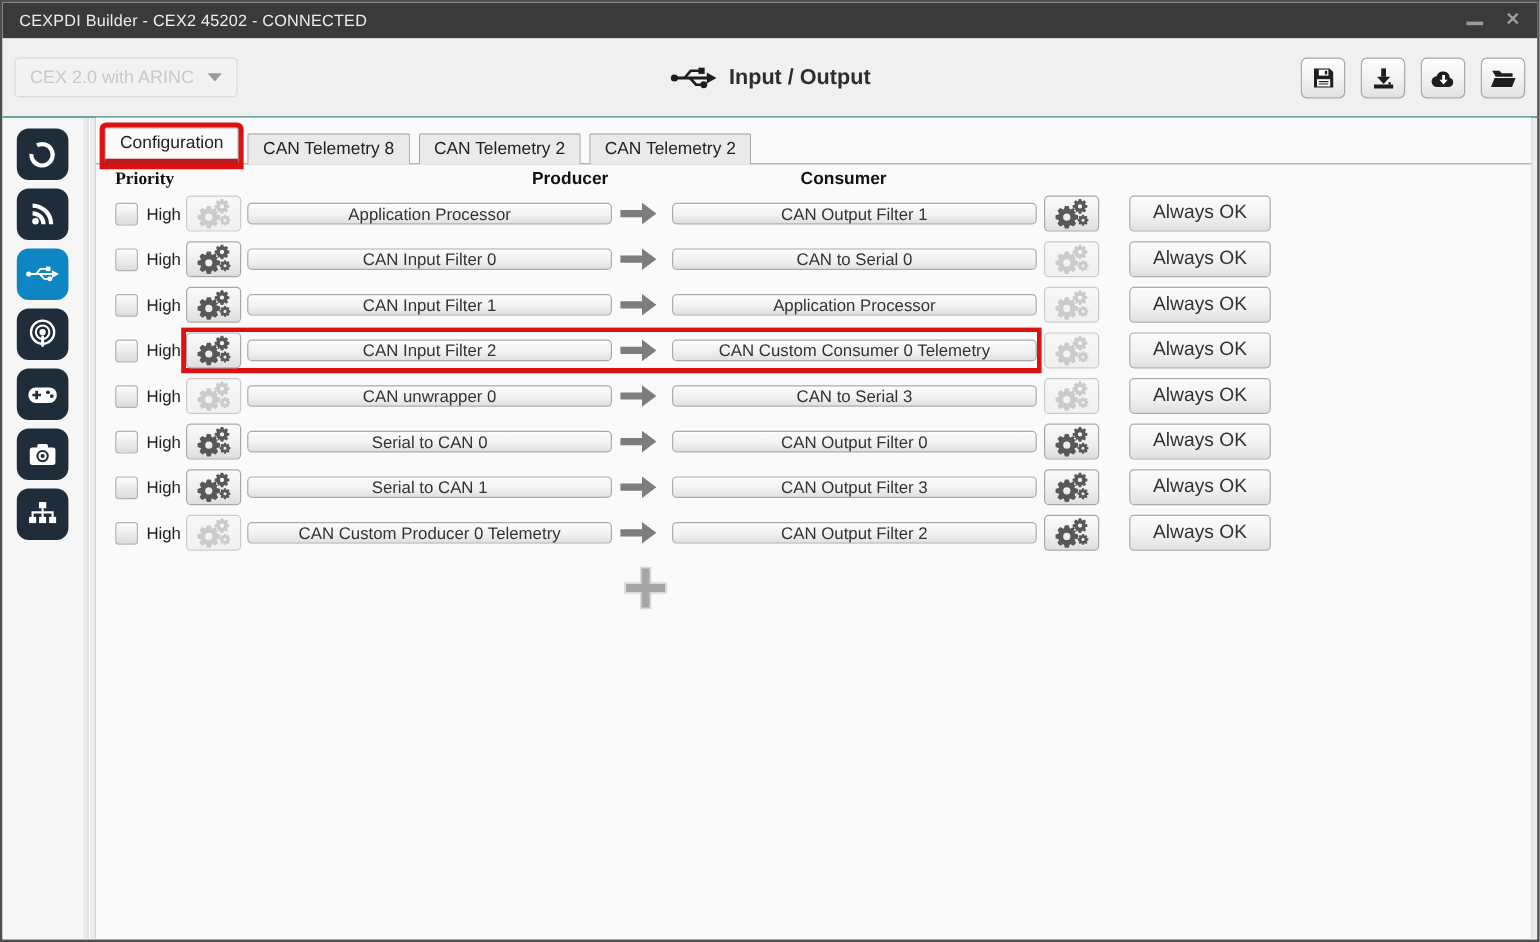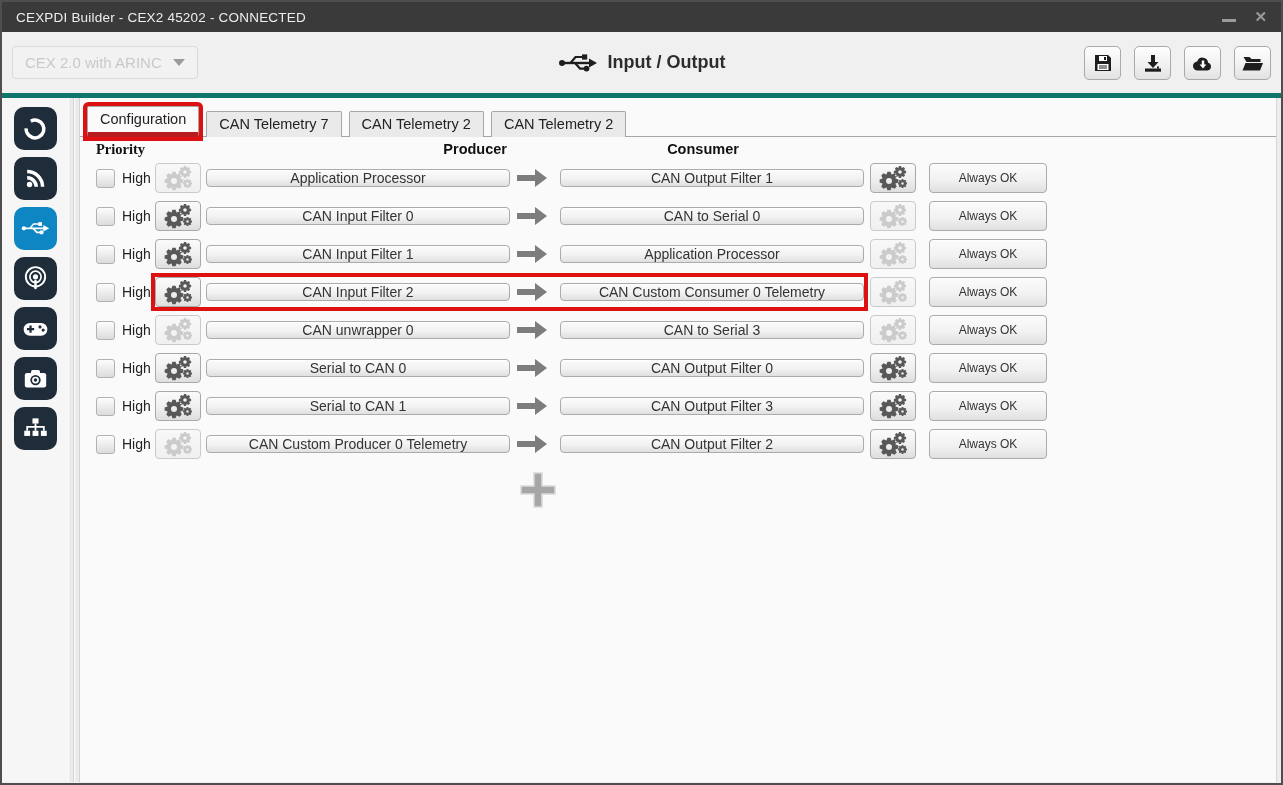--- a/index.html
+++ b/index.html
@@ -12,21 +12,21 @@
     overflow: hidden;
     color:#222;
   }
   
   .titlebar { height:30px; background:#3a3a3a; display:flex; align-items:center; padding:0 14px; }
   .titlebar-text { color:#ededed; font-size:13.5px; letter-spacing:.2px; }
   .win-controls { margin-left:auto; display:flex; align-items:center; gap:18px; }
   .win-min { width:14px; height:3px; background:#9a9a9a; display:inline-block; }
   .win-close { color:#9a9a9a; font-size:15px; font-weight:bold; line-height:1; }
   
-  .toolbar { height:66px; display:flex; align-items:center; padding:0 10px; border-bottom:5px solid #0f766e; position:relative; background:#f0f0f0; }
+  .toolbar { height:66px; display:flex; align-items:center; padding:0 10px; border-bottom:1px solid #0f766e; position:relative; background:#f0f0f0; }
   .device-select { width:186px; height:33px; border:1px solid #dadada; border-radius:4px; display:flex; align-items:center; padding:0 12px; color:#c7c9cb; font-size:15px; background:#f2f2f2; }
   .caret-down { margin-left:auto; width:0; height:0; border-left:6px solid transparent; border-right:6px solid transparent; border-top:7px solid #9c9c9c; }
   .page-title { position:absolute; left:50%; transform:translateX(-50%); display:flex; align-items:center; gap:10px; font-size:18px; font-weight:bold; color:#2d2d2d; }
   .page-title svg { display:block; }
   .toolbar-actions { margin-left:auto; display:flex; gap:13px; }
   .tool-btn { width:37px; height:34px; border:1px solid #a9a9a9; border-radius:5px;
     background:linear-gradient(#fefefe,#f1f1f1 55%,#e2e2e2); display:flex; align-items:center; justify-content:center; cursor:pointer; }
   .tool-btn svg { display:block; }
   
   .content { display:flex; height:684px; }
@@ -60,22 +60,22 @@
   .gear-btn { width:46px; height:30px; margin-right:5px; border:1px solid #a8a8a8; border-radius:4px;
     background:linear-gradient(#fafafa,#efefef 55%,#dedede); color:#585858; display:flex; align-items:center; justify-content:center; cursor:pointer; }
   .gear-btn.disabled { border-color:#cacaca; color:#cbcbcb; background:linear-gradient(#f8f8f8,#f0f0f0); }
   .gear-btn svg { display:block; }
   .row-mid .gear-btn { margin-right:0; }
   .wide-btn { width:304px; height:18px; margin-left:5px; border:1px solid #ababab; border-radius:4px;
     background:linear-gradient(#fbfbfb,#f2f2f2 55%,#e0e0e0); font-family:inherit; font-size:14px; color:#333; cursor:pointer; box-shadow:inset 0 1px 0 #fff; white-space:nowrap; }
   .arrow { width:32px; margin-left:6px; display:flex; align-items:center; justify-content:center; color:#7d7d7d; }
   .row-mid .wide-btn:last-of-type { margin-left:12px; }
   .gear2 { margin-left:6px; }
-  .ok-btn { width:118px; height:30px; margin-left:8px; border:1px solid #ababab; border-radius:4px;
-    background:linear-gradient(#fbfbfb,#f2f2f2 55%,#e0e0e0); font-family:inherit; font-size:12px; color:#333; cursor:pointer; box-shadow:inset 0 1px 0 #fff; }
+  .ok-btn { width:118px; height:30px; margin-left:20px; border:1px solid #ababab; border-radius:4px;
+    background:linear-gradient(#fbfbfb,#f2f2f2 55%,#e0e0e0); font-family:inherit; font-size:16px; color:#333; cursor:pointer; box-shadow:inset 0 1px 0 #fff; }
   .add-row { width:946px; display:flex; justify-content:center; padding-right:45px; margin-top:10px; }
   .add-btn { border:none; background:transparent; cursor:pointer; color:#a6a6a6; }
   .add-btn svg { display:block; }
 </style>
 </head>
 <body>
 
 <div class="titlebar">
   <span class="titlebar-text">CEXPDI Builder - CEX2 45202 - CONNECTED</span>
   <span class="win-controls">
@@ -220,21 +220,21 @@
             <rect x="16.8" y="14" width="5.2" height="4.6" stroke="none"></rect>
           </svg>
         </span>
       </button>
     </div>
   <div class="splitter"></div>
   <div class="splitter"></div>
   <div class="main">
     <div class="tabbar" id="tabbar">
         <button class="tab active annotated">Configuration</button>
-        <button class="tab">CAN Telemetry 7</button>
+        <button class="tab">CAN Telemetry 8</button>
         <button class="tab">CAN Telemetry 2</button>
         <button class="tab">CAN Telemetry 2</button>
       </div>
     <div class="col-headers">
       <span class="h-priority">Priority</span>
       <span class="h-producer">Producer</span>
       <span class="h-consumer">Consumer</span>
     </div>
     <div id="rows">
         <div class="io-row">

